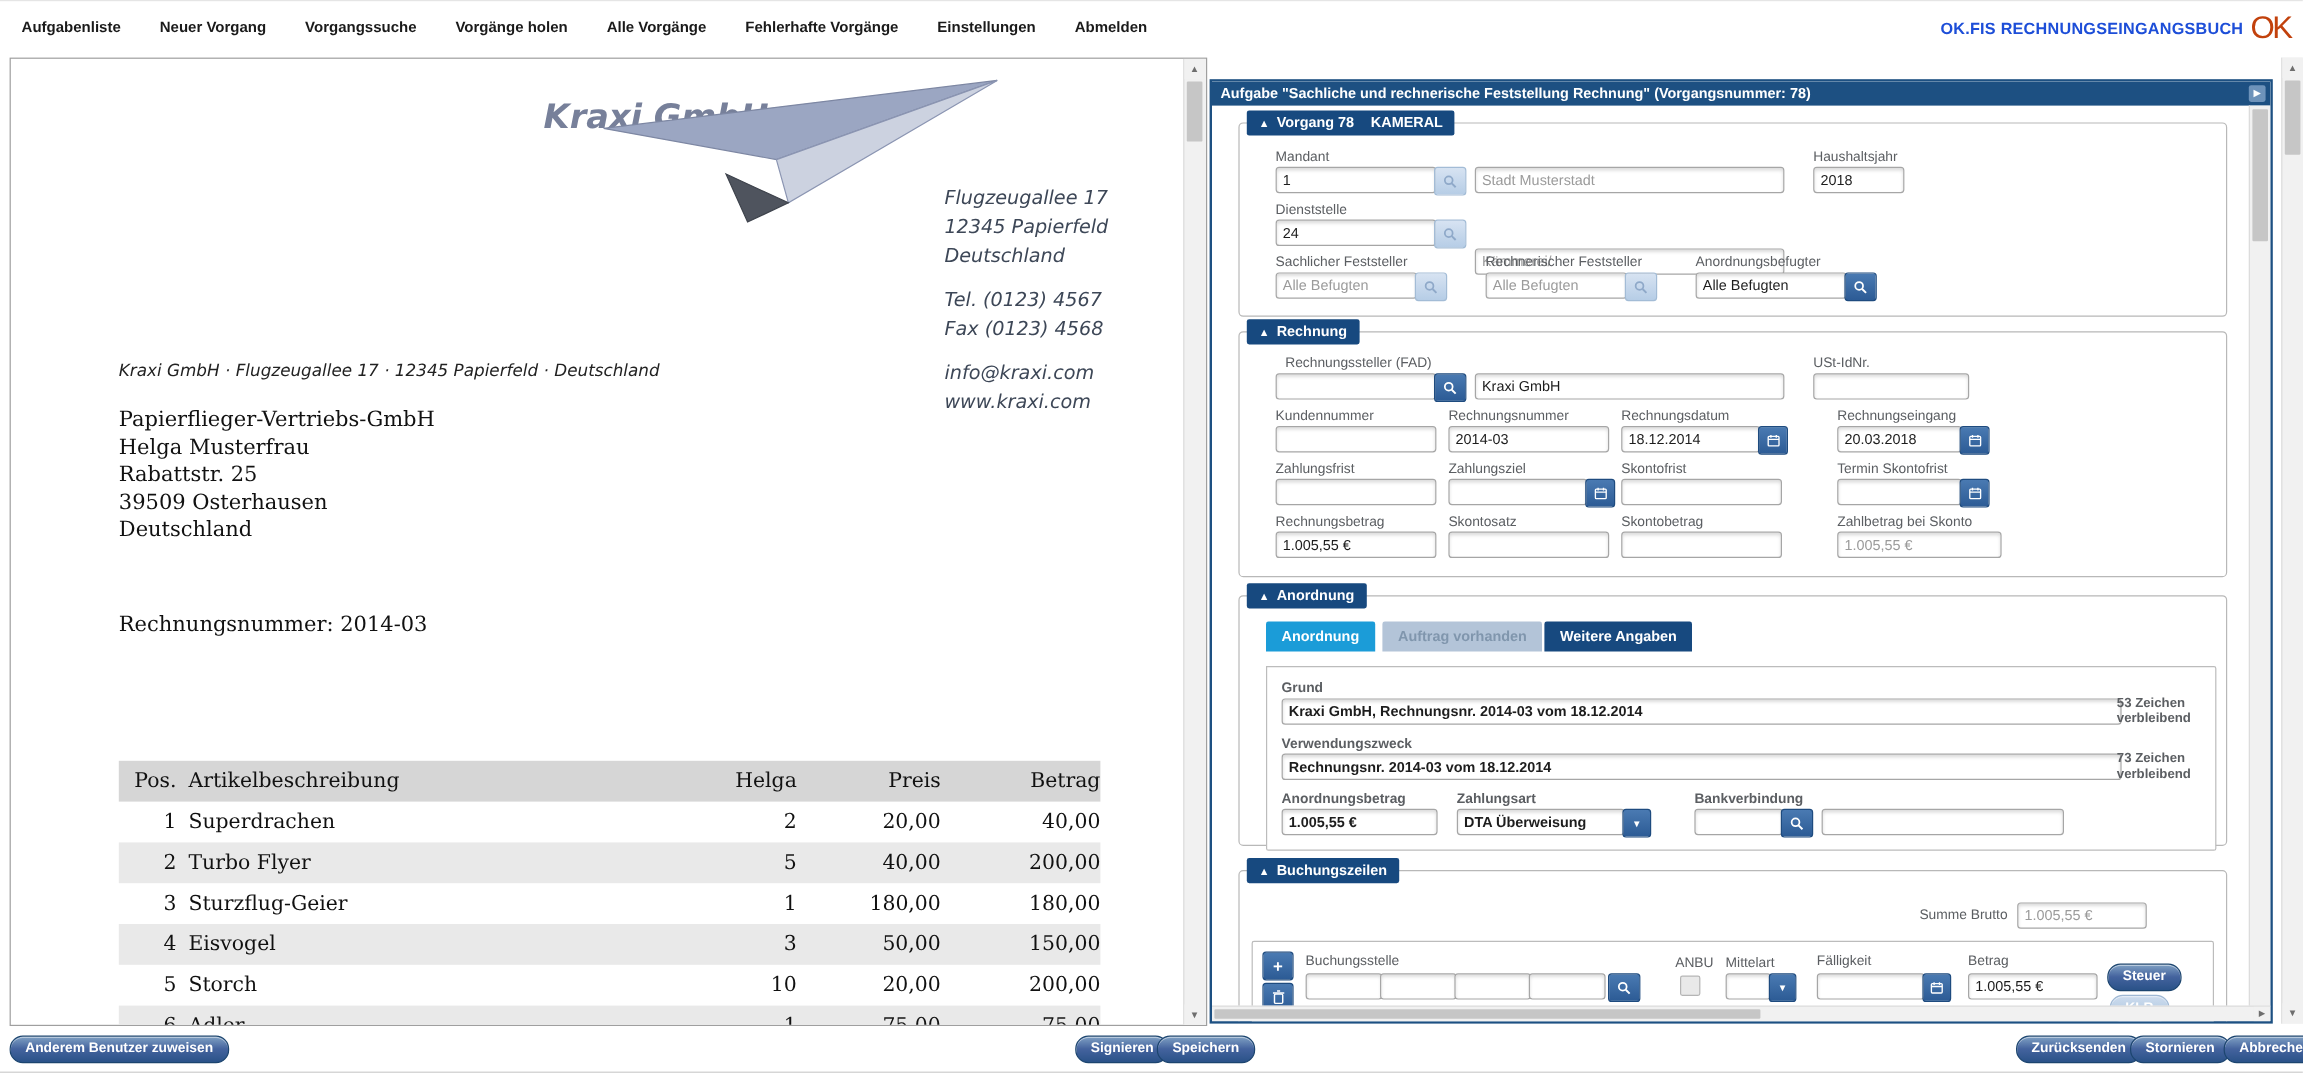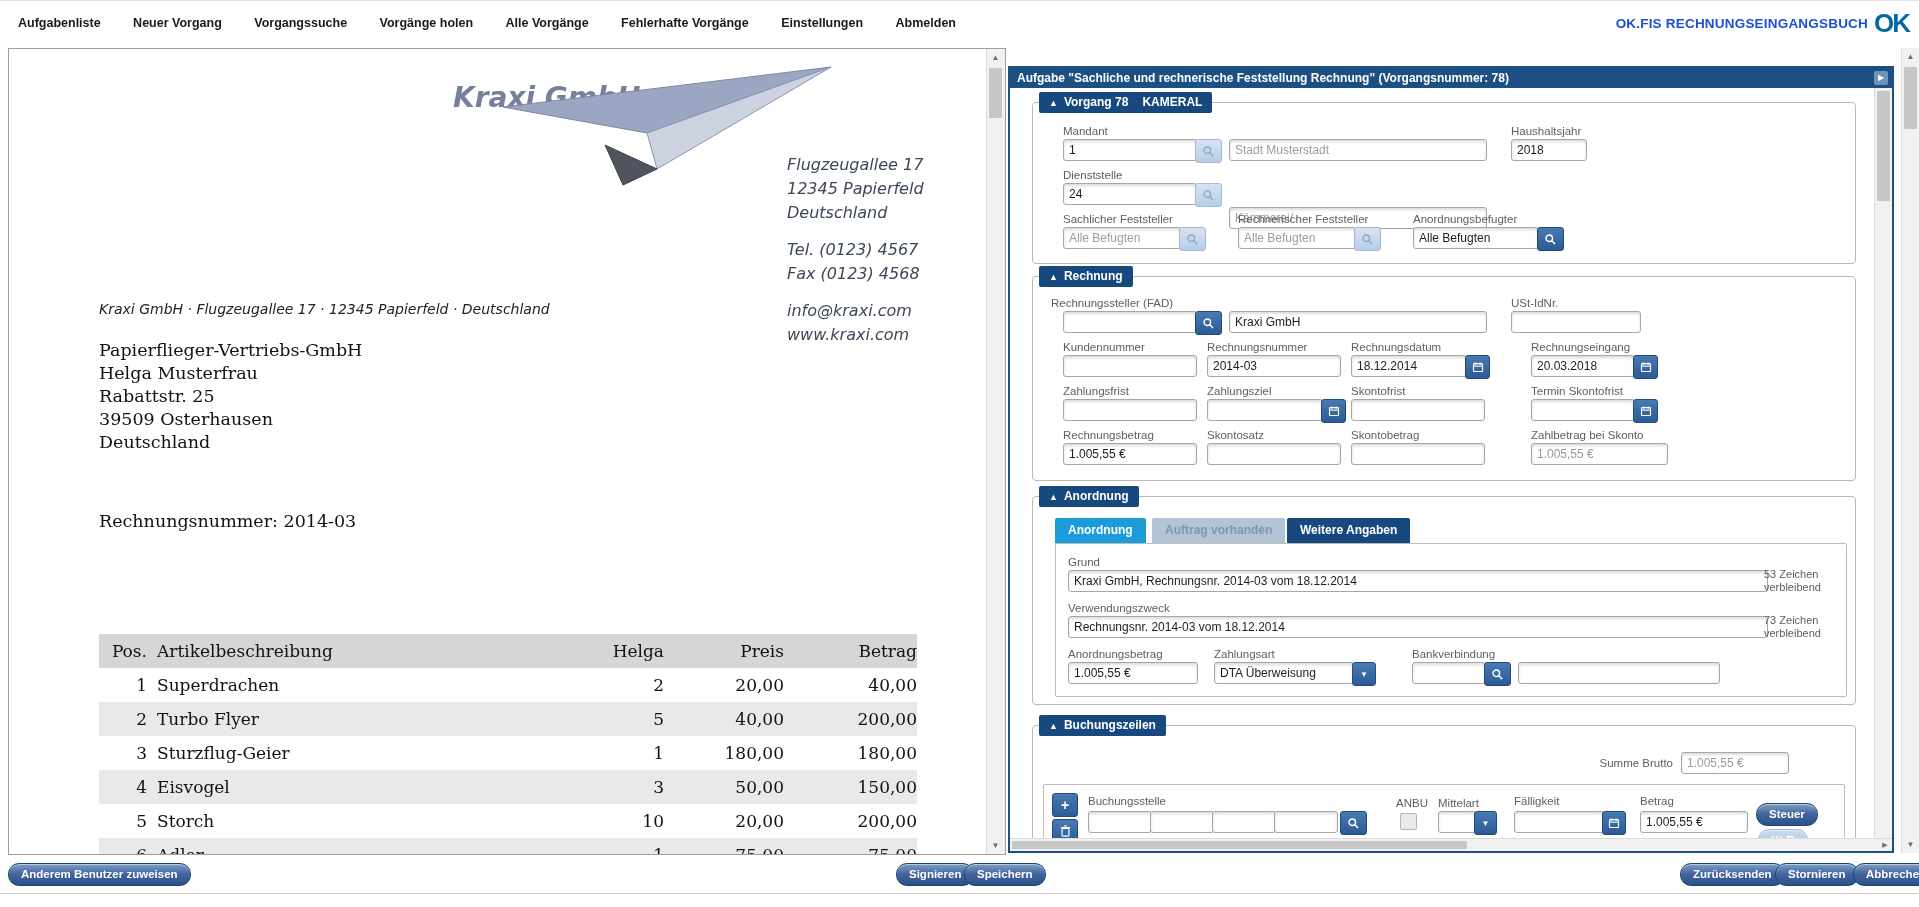--- a/index.html
+++ b/index.html
@@ -3,21 +3,21 @@
 <meta charset="utf-8">
 <style>
   html,body{margin:0;padding:0;width:1919px;height:907px;overflow:hidden;background:#fff;
     font-family:"Liberation Sans","DejaVu Sans",sans-serif;}
   .abs{position:absolute;}
   
   #topbar{position:absolute;left:0;top:0;width:1919px;height:44px;background:#fff;border-top:1px solid #e5e5e5;}
   .menu-item{position:relative;display:inline-block;margin:0 14px;font-size:12.5px;font-weight:bold;color:#1a1a1a;line-height:44px;cursor:pointer;}
   #brand{position:absolute;right:10px;top:0;height:44px;display:flex;align-items:center;gap:6px;}
   .brand-title{font-size:13.5px;font-weight:bold;color:#1d4ed8;letter-spacing:0.2px;}
-  .ok-logo{font-size:26px;font-weight:700;color:#0369a1;letter-spacing:-2px;line-height:26px;}
+  .ok-logo{font-size:26px;font-weight:400;color:#c2410c;letter-spacing:-2px;line-height:26px;}
   
   #doc-panel{position:absolute;left:8px;top:48px;width:996px;height:805px;background:#fff;border:1px solid #9f9f9f;overflow:hidden;}
   #task-panel{position:absolute;left:1008px;top:66px;width:886px;height:787px;background:#fff;border:2px solid #1d5082;box-sizing:border-box;overflow:hidden;}
   #task-header{position:absolute;left:0;top:0;width:100%;height:20px;background:#1d5082;color:#fff;font-size:12px;font-weight:bold;line-height:20px;padding-left:7px;box-sizing:border-box;}
   
   .fs{position:absolute;border:1px solid #b8b8b8;border-radius:4px;}
   .leg{position:absolute;top:-11px;background:#17497f;color:#fff;font-weight:bold;font-size:12px;height:21px;line-height:21px;padding:0 10px;border-radius:2px;white-space:nowrap;cursor:pointer;}
   .leg .car{font-size:9px;margin-right:6px;}
   .leg .tag{margin-left:14px;}
   .lbl{position:absolute;font-size:11.5px;color:#5b5e62;white-space:nowrap;}
@@ -232,21 +232,21 @@
           <circle cx="6.5" cy="6.5" r="4" fill="none" stroke="#fff" stroke-width="1.8"></circle>
           <line x1="9.6" y1="9.6" x2="13.6" y2="13.6" stroke="#fff" stroke-width="2"></line>
         </svg>
     </div>
   </div>
 
   <div class="fs" style="left:22px;top:208px;width:822px;height:203px;">
     <div class="leg" style="left:6px;">
       <span class="car">▲</span><span>Rechnung</span>
     </div>
-    <div class="lbl" style="left:18px;top:20px;">Rechnungssteller (FAD)</div>
+    <div class="lbl" style="left:38px;top:20px;">Rechnungssteller (FAD)</div>
     <div class="inp" style="left:30px;top:34px;width:122px;"></div>
     <div class="sbtn" style="left:162px;top:34px;">
       <svg width="13" height="13" viewBox="0 0 16 16">
           <circle cx="6.5" cy="6.5" r="4" fill="none" stroke="#fff" stroke-width="1.8"></circle>
           <line x1="9.6" y1="9.6" x2="13.6" y2="13.6" stroke="#fff" stroke-width="2"></line>
         </svg>
     </div>
     <div class="inp" style="left:196px;top:34px;width:246px;">Kraxi GmbH</div>
     <div class="lbl" style="left:478px;top:20px;">USt-IdNr.</div>
     <div class="inp" style="left:478px;top:34px;width:118px;"></div>
@@ -311,21 +311,21 @@
     <div class="inp ghost" style="left:498px;top:166px;width:125px;">1.005,55 €</div>
   </div>
 
   <div class="fs" style="left:22px;top:428px;width:822px;height:207px;">
     <div class="leg" style="left:6px;">
       <span class="car">▲</span><span>Anordnung</span>
     </div>
     <div class="tab active" style="left:22px;top:21px;">Anordnung</div>
     <div class="tab off" style="left:119px;top:21px;">Auftrag vorhanden</div>
     <div class="tab dark" style="left:254px;top:21px;">Weitere Angaben</div>
-    <div class="tabbox" style="left:22px;top:46px;width:790px;height:152px;border-radius:0 2px 2px 2px;">
+    <div class="tabbox" style="left:22px;top:58px;width:790px;height:152px;border-radius:0 2px 2px 2px;font-weight:bold;">
       <div class="lbl" style="left:12px;top:12px;">Grund</div>
       <div class="inp" style="left:12px;top:26px;width:688px;">Kraxi GmbH, Rechnungsnr. 2014-03 vom 18.12.2014</div>
       <div class="note" style="left:708px;top:24px;">53 Zeichen verbleibend</div>
 
       <div class="lbl" style="left:12px;top:58px;">Verwendungszweck</div>
       <div class="inp" style="left:12px;top:72px;width:688px;">Rechnungsnr. 2014-03 vom 18.12.2014</div>
       <div class="note" style="left:708px;top:70px;">73 Zeichen verbleibend</div>
 
       <div class="lbl" style="left:12px;top:104px;">Anordnungsbetrag</div>
       <div class="inp" style="left:12px;top:118px;width:118px;">1.005,55 €</div>

